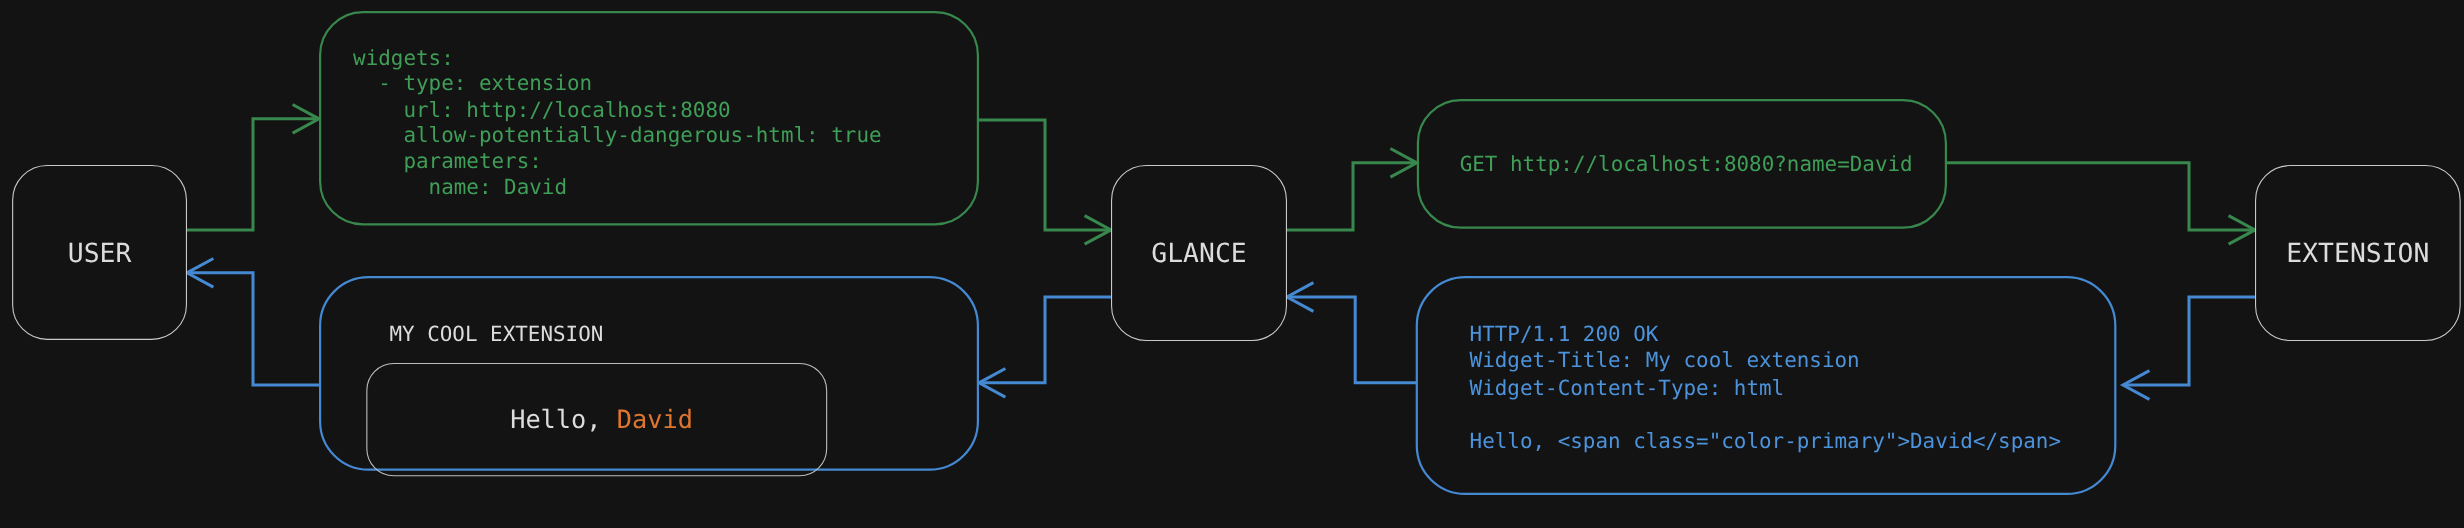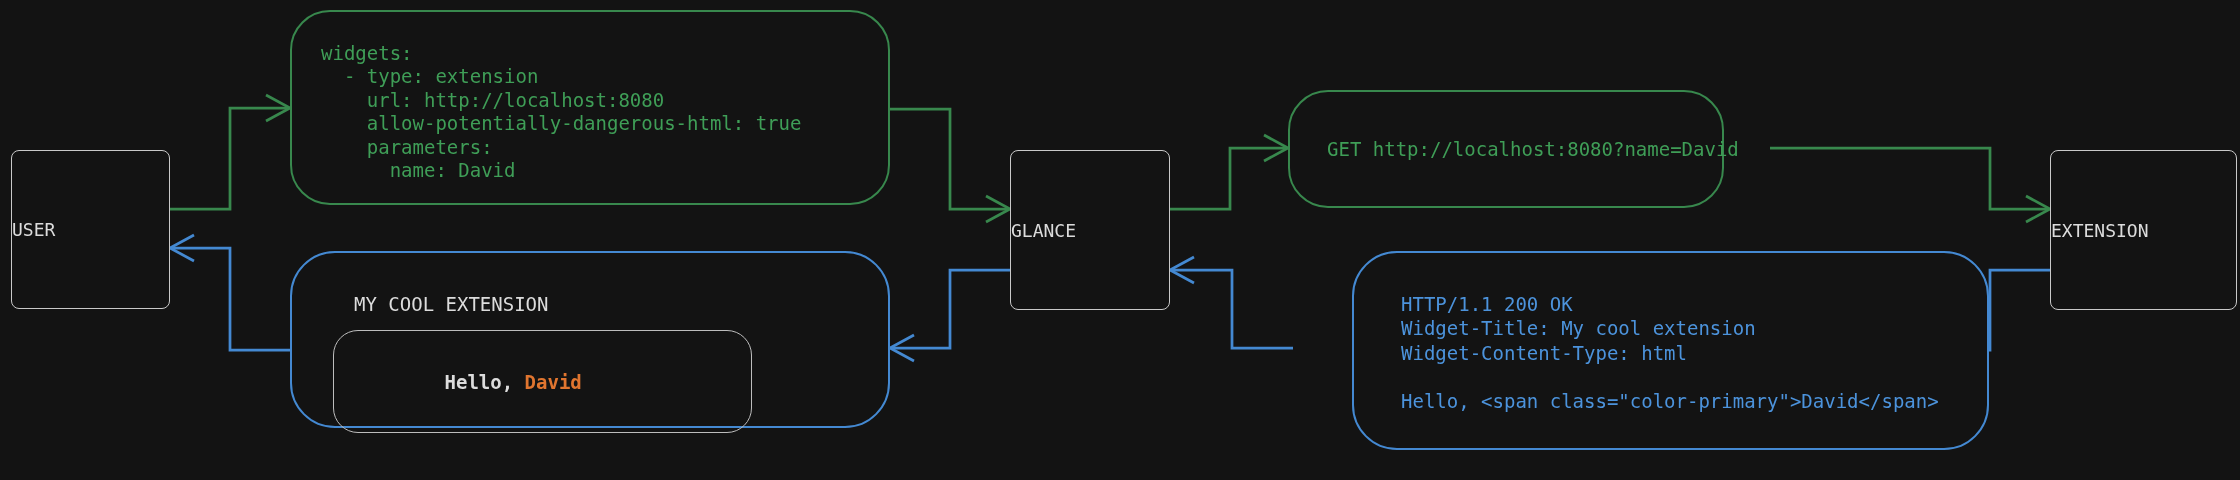--- a/index.html
+++ b/index.html
@@ -17,26 +17,26 @@
     position: absolute;
     left: 0; top: 0;
     width: 2240px; height: 480px;
   }
   .green-line { stroke: var(--green-line); stroke-width: 2.75; fill: none; }
   .blue-line  { stroke: var(--blue-line);  stroke-width: 2.75; fill: none; }
 
   .node {
     position: absolute;
     border: 1.5px solid var(--node-border);
-    border-radius: 8px;
+    border-radius: 32px;
     display: flex;
     align-items: center;
-    justify-content: flex-start;
+    justify-content: center;
     color: var(--text-light);
-    font-size: 18px;
+    font-size: 24px;
     background: var(--bg);
   }
   .node-user      { left: 11px;   top: 150px; width: 159px; height: 159px; }
   .node-glance    { left: 1010px; top: 150px; width: 160px; height: 160px; }
   .node-extension { left: 2050px; top: 150px; width: 187px; height: 160px; }
 
   .code-box {
     position: absolute;
     border-radius: 40px;
     background: var(--bg);
@@ -45,32 +45,32 @@
     left: 290px; top: 10px; width: 600px; height: 195px;
     border: 2px solid var(--green-line);
   }
   .config-box pre {
     margin: 0; padding: 30px 16px 0 29px;
     font-family: inherit;
     font-size: 19px; line-height: 23.4px;
     color: var(--green);
   }
   .request-box {
-    left: 1288px; top: 90px; width: 436px; height: 118px;
+    left: 1288px; top: 90px; width: 482px; height: 118px;
     border: 2px solid var(--green-line);
     display: flex; align-items: center;
   }
   .request-box .line {
     padding-left: 37px;
     font-size: 19px;
     color: var(--green);
     white-space: pre;
   }
   .response-box {
-    left: 1352px; top: 251px; width: 637px; height: 199px;
+    left: 1287px; top: 251px; width: 637px; height: 199px;
     border: 2px solid var(--blue-line);
     border-radius: 45px;
   }
   .response-box pre {
     margin: 0; padding: 39px 0 0 47px;
     font-family: inherit;
     font-size: 19px; line-height: 24.3px;
     color: var(--blue);
   }
   .widget-box {
@@ -85,21 +85,21 @@
     color: var(--text-light);
     white-space: pre;
   }
   .widget-inner {
     position: absolute;
     left: 41px; top: 77px; width: 419px; height: 103px;
     border: 1.5px solid var(--inner-border);
     border-radius: 25px;
     display: flex; align-items: center;
   }
-  .widget-greeting { padding-left: 19px; font-size: 19px; white-space: pre; font-weight: bold; }
+  .widget-greeting { padding-left: 19px; font-size: 23px; white-space: pre; }
   .greeting-prefix { color: var(--text-light); }
   .greeting-name   { color: var(--orange); }
 </style>
 </head>
 <body>
 
 <div class="canvas">
 
   <svg class="connectors" viewBox="0 0 2240 480">
 

